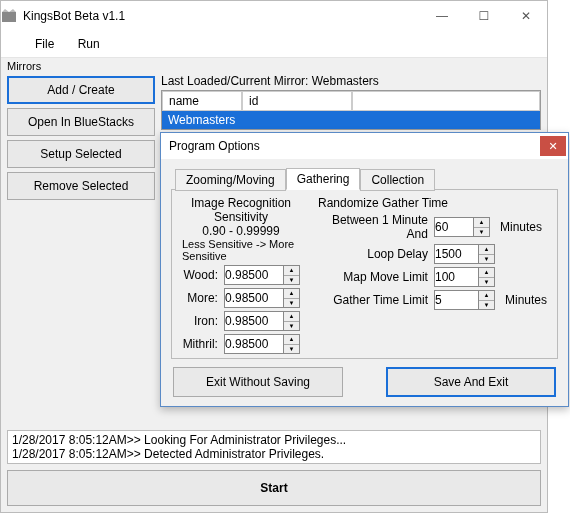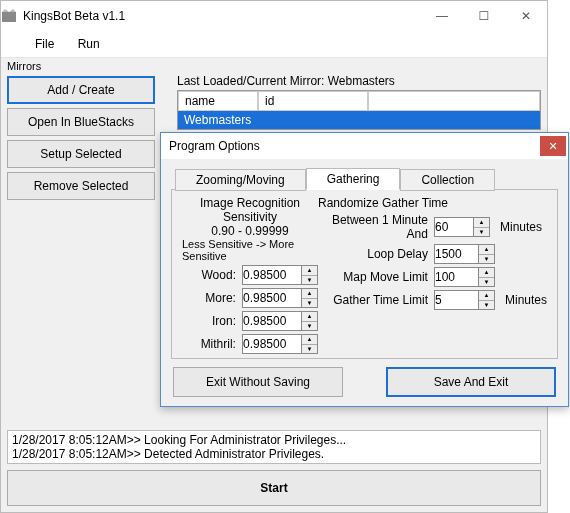--- a/index.html
+++ b/index.html
@@ -7,44 +7,44 @@
 
 .main-window { position: absolute; left: 0; top: 0; width: 548px; height: 513px; border: 1px solid #bbb; background: #f0f0f0; }
 .titlebar { height: 30px; background: #fff; display: flex; align-items: center; padding-left: 0; }
 .titlebar .icon { width: 16px; height: 16px; margin-right: 6px; }
 .titlebar .title { flex: 1; font-size: 12px; }
 .titlebar .winbtn { width: 42px; height: 28px; display: flex; align-items: center; justify-content: center; color: #555; }
 .menubar { background: #fff; padding: 3px 24px; border-bottom: 1px solid #e5e5e5; }
 .menubar span { padding: 3px 10px; display: inline-block; }
 .label-mirrors { padding: 2px 6px; font-size: 11px; background:#f0f0f0; }
 
-.body-row { display: flex; padding: 0 6px; gap: 22px; justify-content: flex-end; }
+.body-row { display: flex; padding: 0 6px; gap: 6px; justify-content: flex-end; }
 .side { width: 148px; display: flex; flex-direction: column; gap: 4px; padding-top: 2px;}
 .side button { height: 28px; background: #e9e9e9; border: 1px solid #aaa; cursor: pointer; }
 .side button.selected { border: 2px solid #1a6fd8; background:#e9e9e9;}
 .loaded { padding-bottom:2px; font-size: 12px; }
 
 .grid { border: 1px solid #999; background: #a7a7a7; }
 .grid-head { display: flex; background: #fff; }
 .grid-head .cell { border: 1px solid #ccc; padding: 2px 6px; background:#fff;}
 .grid-row { display: flex; }
 .grid-row .cell { padding: 2px 6px; color: #fff; background: #1a6fd8; }
 .cell.name{ width:80px;} .cell.id{width:110px;} .cell.rest{flex:1}
 
 .log { position: absolute; left: 6px; bottom: 48px; right: 6px; background: #fff; border: 1px solid #bbb; padding: 2px 4px; line-height: 14px; font-size: 11px; height: 34px; overflow:hidden;margin-top:18px; }
 .start { position: absolute; left: 6px; bottom: 6px; right: 6px; height: 36px; border:1px solid #aaa; background:#e9e9e9; cursor:pointer;font-weight:bold;}
 
 .dialog { position: absolute; left: 160px; top: 132px; width: 409px; height: 275px; border: 1px solid #5a8ac6; background: #f0f0f0; box-shadow: 0 3px 8px rgba(0,0,0,.25); }
 .dialog .dtitle { height: 26px; background: #fff; display: flex; align-items: center; padding-left: 8px; }
 .dialog .dtitle .t { flex: 1; font-size: 12px; }
 .dialog .close { width: 26px; height: 20px; background: #c94f44; color: #fff; display: flex; align-items: center; justify-content: center; margin-right:2px; font-size: 11px;}
 .tabs { margin: 8px 10px 0 14px; display: flex; }
-.tab { padding: 3px 20px; border: 1px solid #bbb; border-bottom: 1px solid #fff; background: #fff; position: relative; top: 1px; font-size:12px;}
+.tab { padding: 3px 10px; border: 1px solid #bbb; border-bottom: 1px solid #fff; background: #fff; position: relative; top: 1px; font-size:12px;}
 .tab.inactive { background: #f0f0f0; border-bottom-color:#bbb; top:2px;}
-.tabpanel { margin: 0 10px; border: 1px solid #bbb; background: #f0f0f0; height: 170px; padding: 6px 10px; display: flex; }
+.tabpanel { margin: 0 10px; border: 1px solid #bbb; background: #f0f0f0; height: 170px; padding: 6px 10px; display: flex; gap: 18px; }
 .col { flex: 1; }
 .center { text-align: center; }
 .fieldrow { display: flex; align-items: center; justify-content: flex-end; gap: 6px; margin: 3px 0; }
 .fieldrow label { font-size: 12px; }
 .spinner { display: flex; }
 .spinner input { width: 60px; height: 20px; border: 1px solid #888; padding: 1px 0; background:#fff;}
 .spinner .arrows { width: 16px; height: 20px; border: 1px solid #888; border-left: none; display: flex; flex-direction: column; background:#eee;}
 .spinner .arrows div { flex:1; font-size:6px; text-align:center; line-height:8px; border-bottom:1px solid #aaa;}
 .spinner .arrows div:last-child{border:none;}
 .btnrow { display: flex; justify-content: space-between; padding: 8px 12px 0 12px; }

